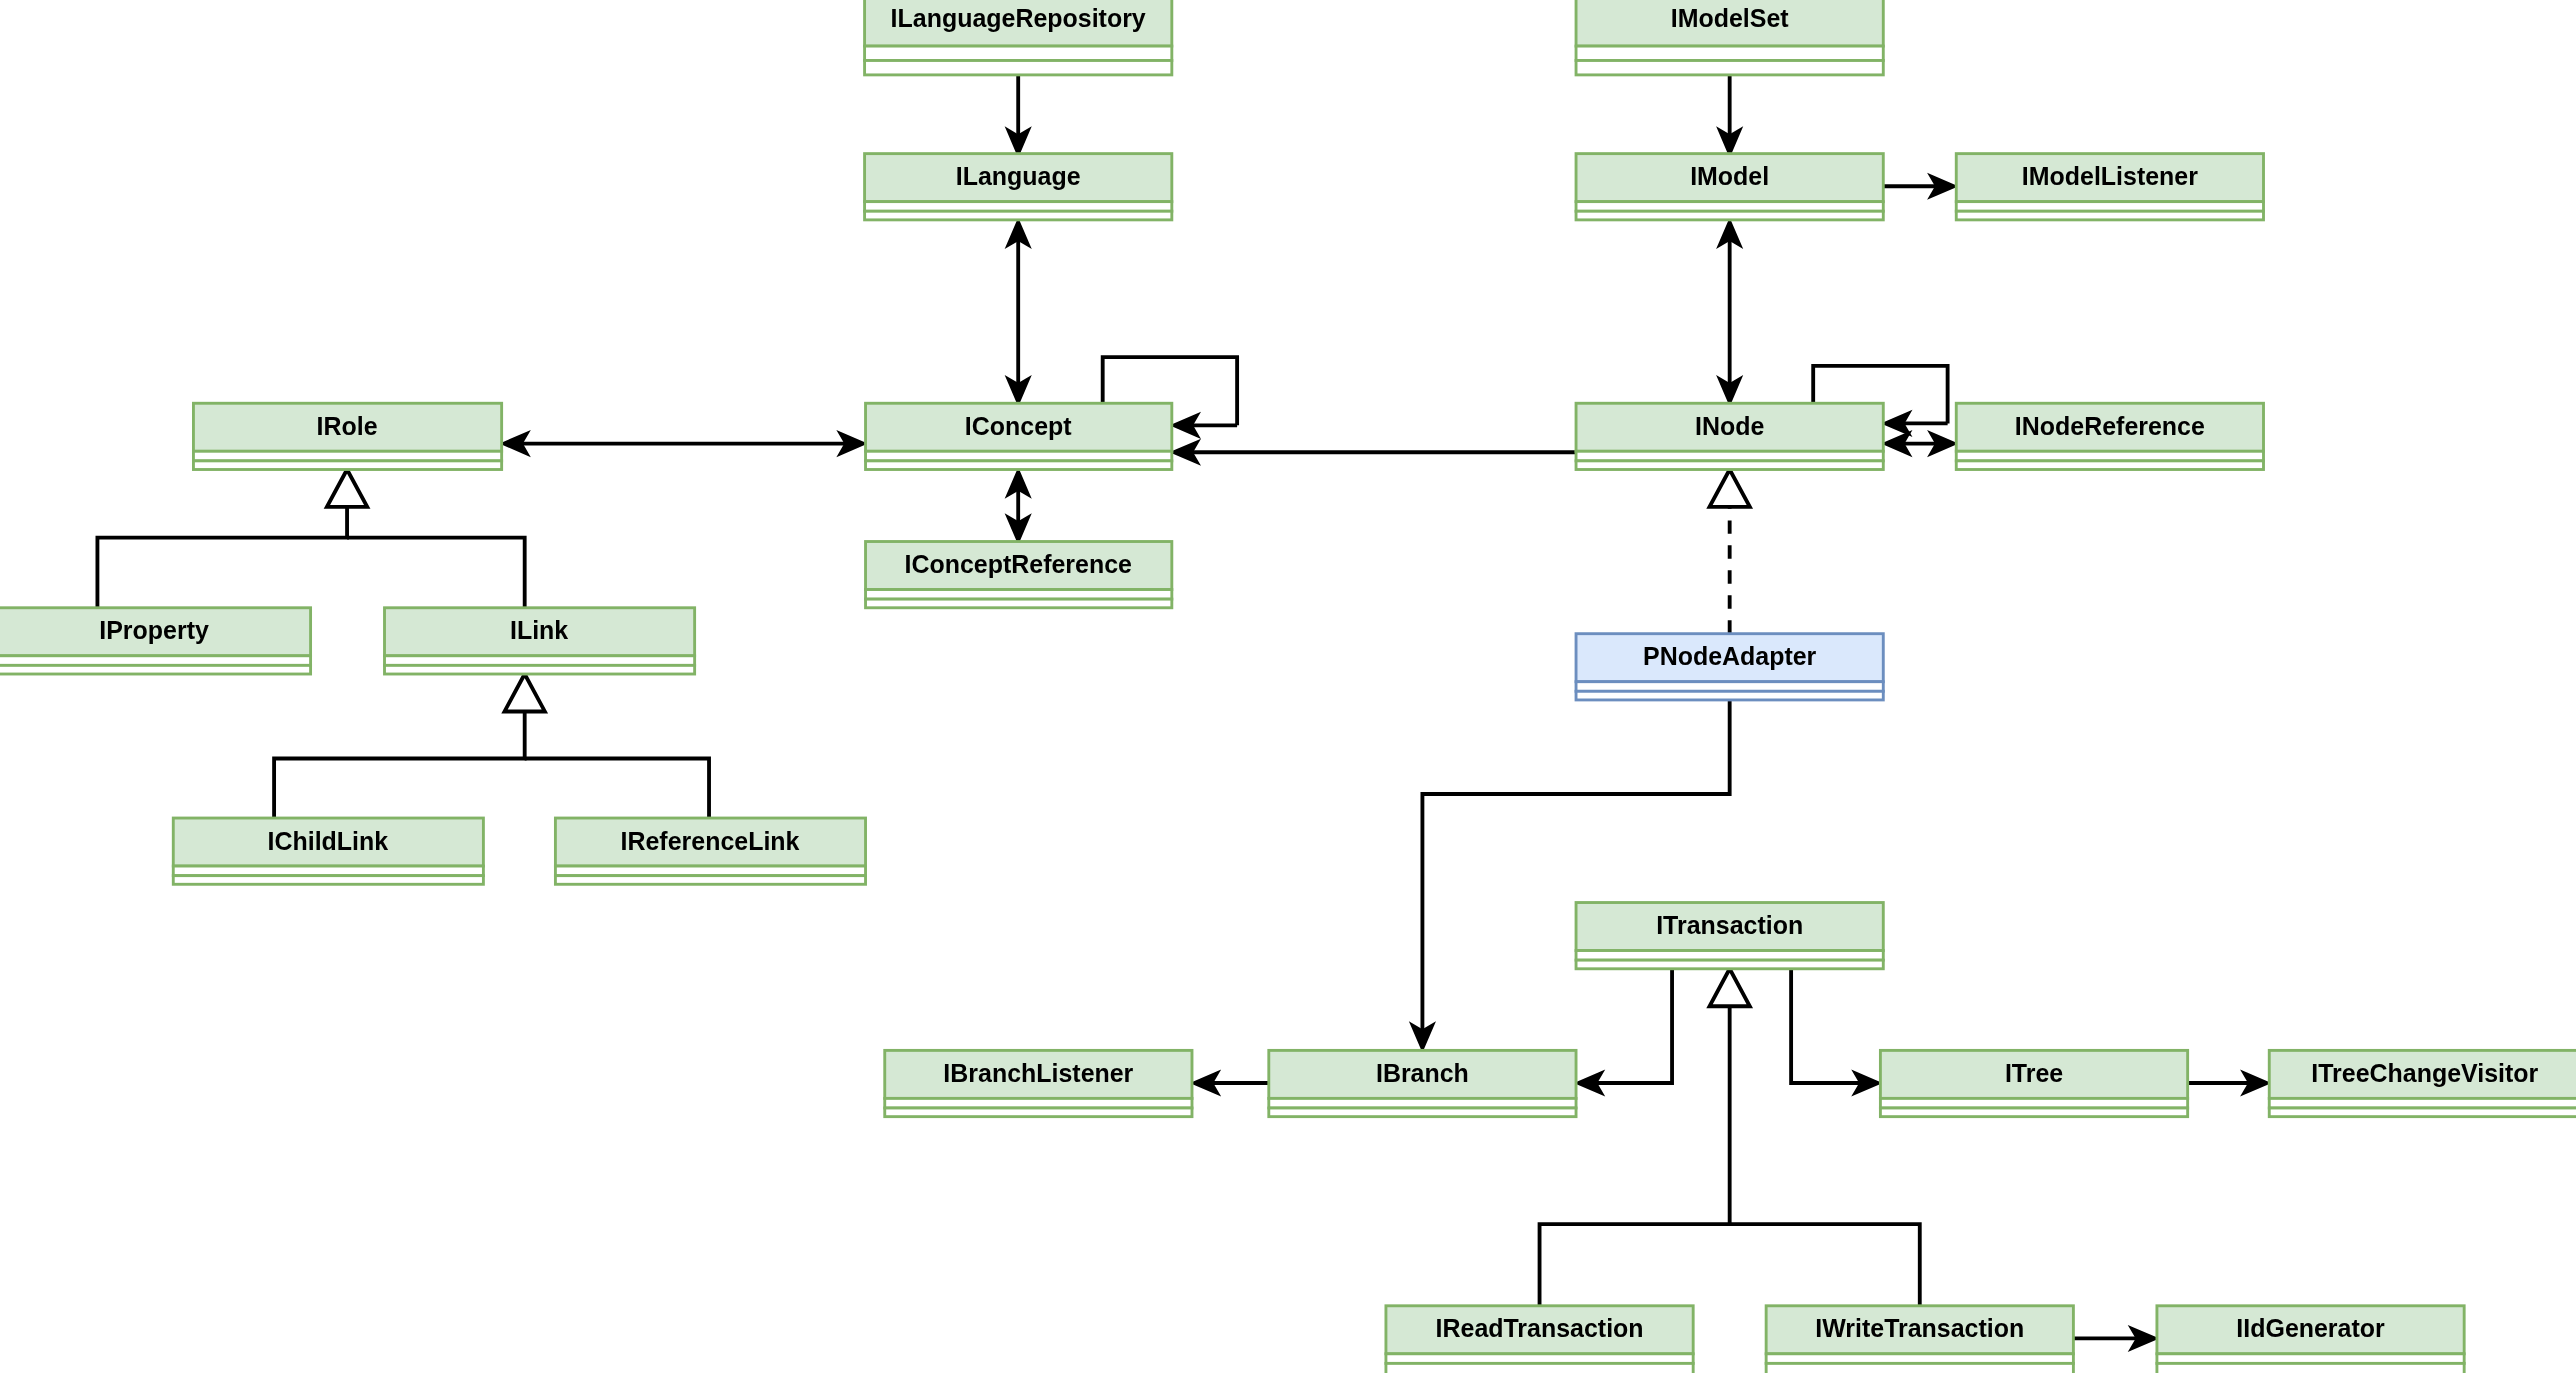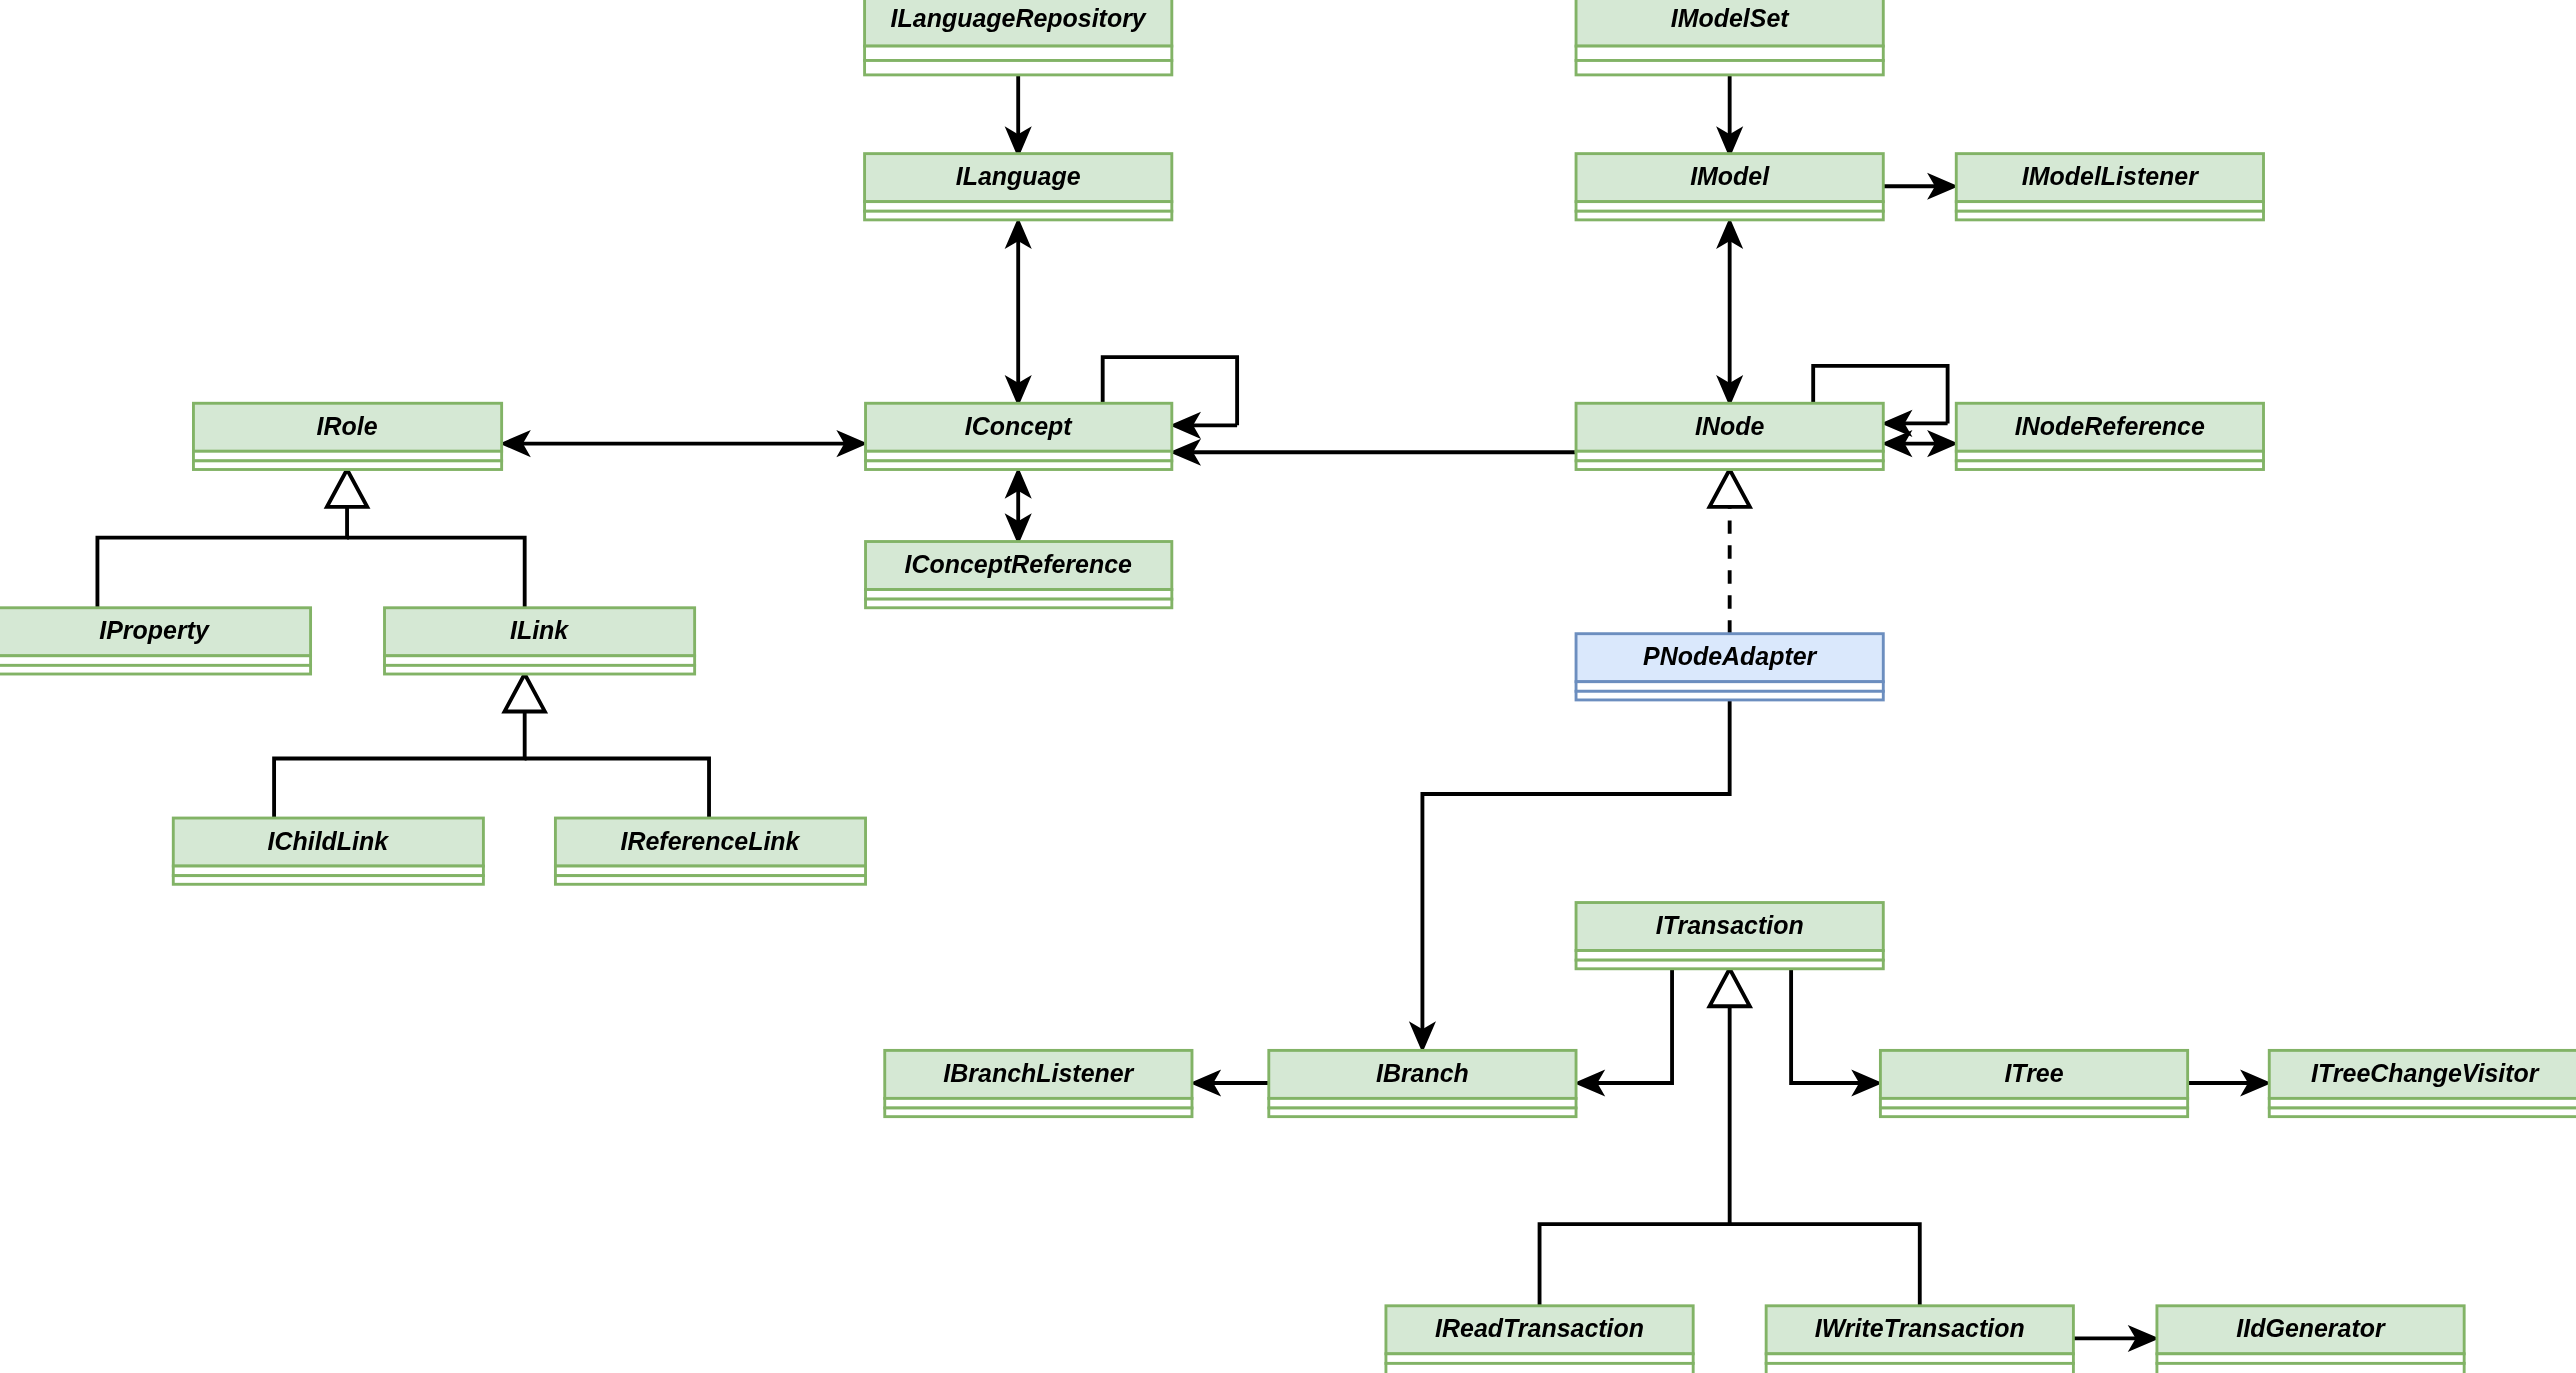--- a/index.html
+++ b/index.html
@@ -11,21 +11,20 @@
     width: 2576px;
     height: 1373px;
     overflow: hidden;
     font-family: "Liberation Sans", sans-serif;
   }
   #diagram-root {
     position: relative;
     width: 2576px;
     height: 1373px;
     background: #ffffff;
-    font-style: italic;
   }
   svg#uml-canvas {
     position: absolute;
     top: 0;
     left: 0;
     width: 2576px;
     height: 1373px;
     display: block;
   }
   .cls-title {

